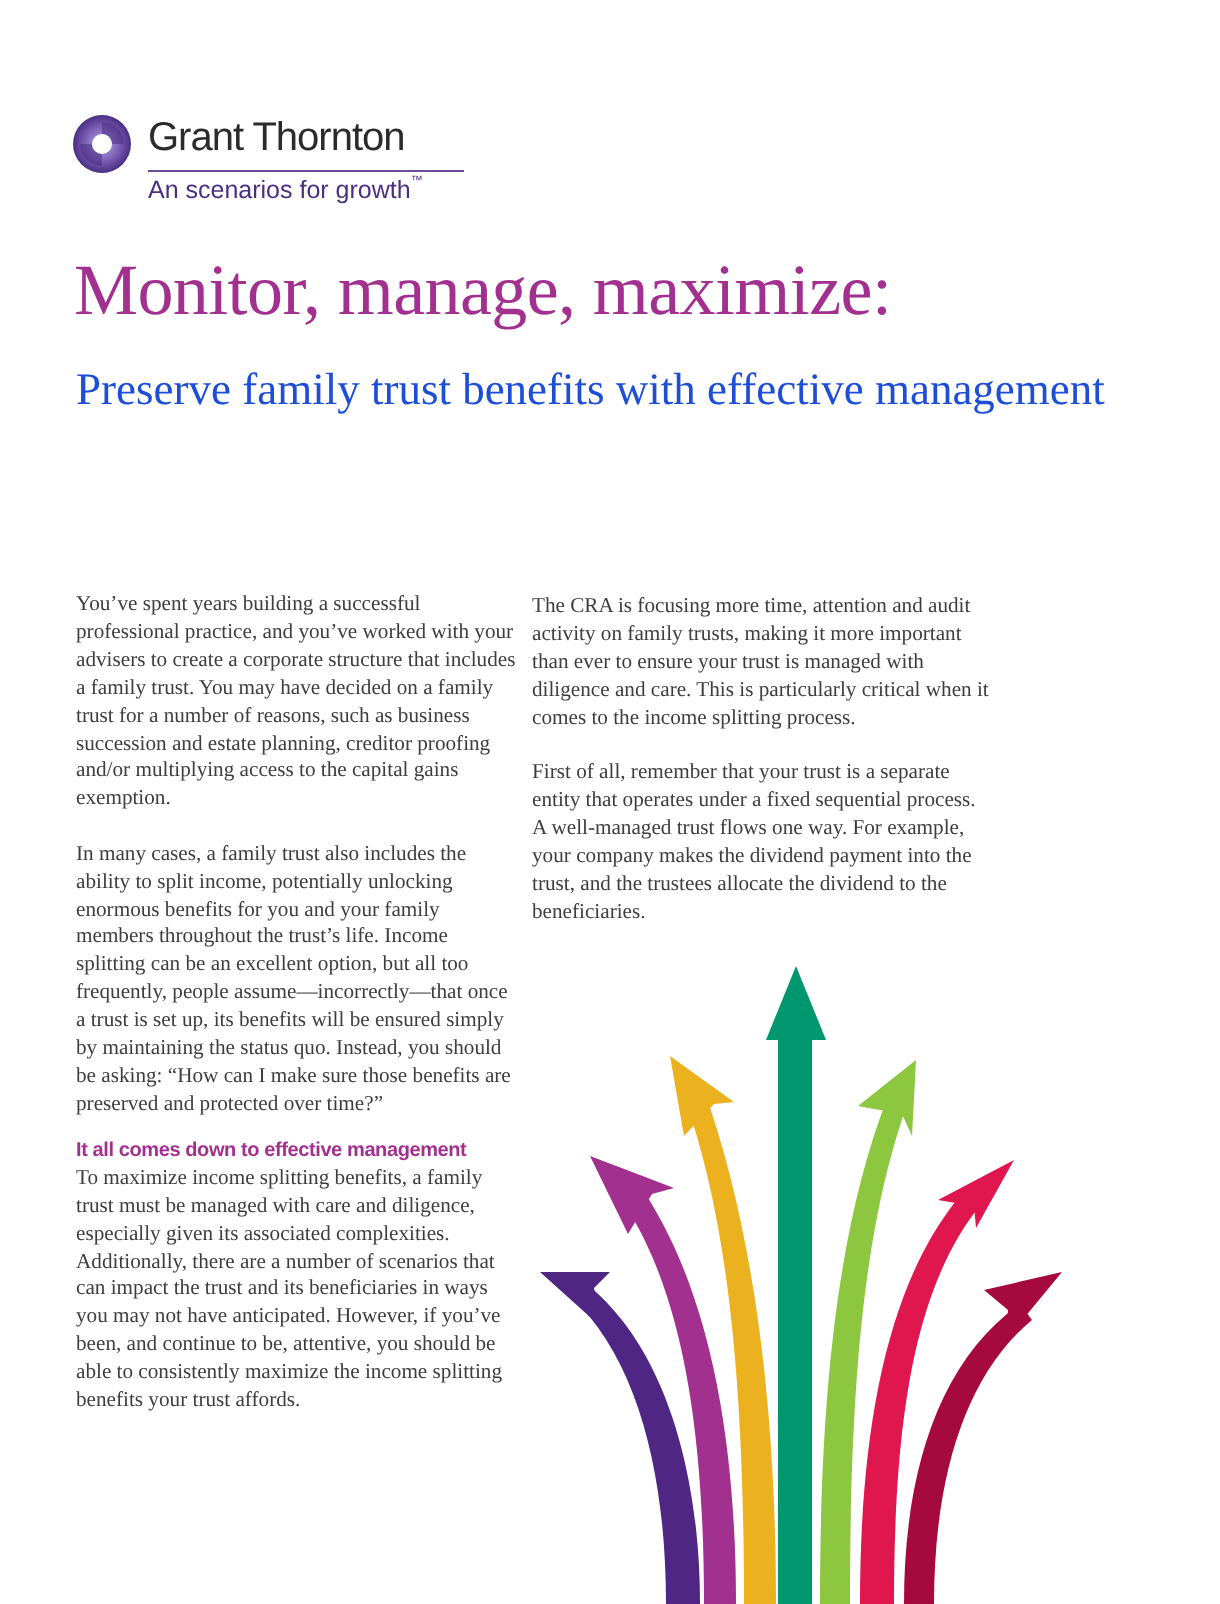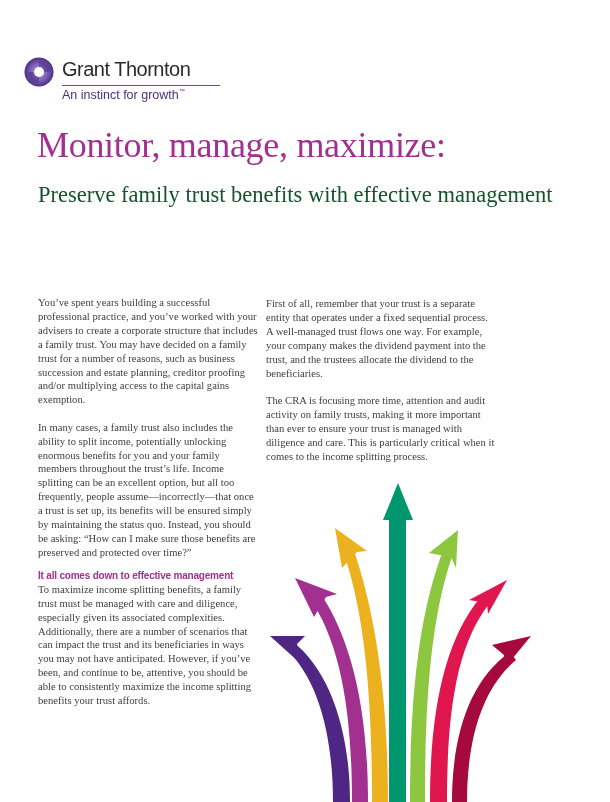--- a/index.html
+++ b/index.html
@@ -1,24 +1,24 @@
 <!DOCTYPE html>
 <html><head>
 <meta charset="utf-8">
 <style>
   html, body { margin: 0; padding: 0; background: #ffffff; }
   body { width: 610px; height: 802px; position: relative; overflow: hidden; font-family: "Liberation Serif", serif; color: #3a3a3a; }
-  .logo { position: absolute; left: 24px; top: 55px; width: 180px; height: 50px; }
+  .logo { position: absolute; left: 36px; top: 55px; width: 180px; height: 50px; }
   .logo-mark { position: absolute; left: 0; top: 2px; width: 30px; height: 30px; }
   .logo-name { position: absolute; left: 38px; top: 3px; font-family: "Liberation Sans", sans-serif; font-size: 20px; color: #2b2b2b; letter-spacing: -0.5px; white-space: nowrap; }
   .logo-rule { position: absolute; left: 38px; top: 30px; width: 158px; height: 1px; background: #6b4c9a; }
   .logo-tag { position: absolute; left: 38px; top: 33px; font-family: "Liberation Sans", sans-serif; font-size: 12.5px; color: #4b2e83; white-space: nowrap; }
   .logo-tag sup { font-size: 6px; vertical-align: top; }
   .title { position: absolute; left: 37px; top: 124px; font-size: 36px; color: #a2308f; white-space: nowrap; letter-spacing: -0.3px; }
-  .subtitle { position: absolute; left: 38px; top: 182px; font-size: 22.5px; color: #14532d; white-space: nowrap; }
+  .subtitle { position: absolute; left: 38px; top: 182px; font-size: 22.5px; color: #1d4ed8; white-space: nowrap; }
   .col { position: absolute; font-size: 10.6px; line-height: 13.9px; color: #3d3d3d; }
   .col p { margin: 0 0 13.5px 0; font-family: Liberation Serif, serif; }
   .col-left { left: 38px; top: 296px; width: 222px; }
   .col-right { left: 266px; top: 297px; width: 230px; }
   .heading { font-family: "Liberation Sans", sans-serif; font-weight: bold; font-size: 10px; color: #a2308f; margin: 0; line-height: 14px; letter-spacing: -0.2px; }
   .arrows { position: absolute; left: 0; top: 0; width: 610px; height: 802px; }
 </style>
 </head>
 <body>
 
@@ -31,36 +31,36 @@
         <stop offset="100%" stop-color="#4b2e83"></stop>
       </radialGradient>
     </defs>
     <circle cx="15" cy="15" r="14.5" fill="url(#lg)"></circle>
     <path d="M15 4 A11 11 0 0 1 26 15 L20 15 A5 5 0 0 0 15 10 Z" fill="#4b2e83" opacity="0.55"></path>
     <path d="M15 26 A11 11 0 0 1 4 15 L10 15 A5 5 0 0 0 15 20 Z" fill="#4b2e83" opacity="0.55"></path>
     <circle cx="15" cy="15" r="5" fill="#ffffff"></circle>
   </svg>
   <div class="logo-name">Grant Thornton</div>
   <div class="logo-rule"></div>
-  <div class="logo-tag"><span>An instinct for growth</span><sup>™</sup></div>
+  <div class="logo-tag"><span>An scenarios for growth</span><sup>™</sup></div>
 </div>
 
 <div class="title">Monitor, manage, maximize:</div>
 <div class="subtitle">Preserve family trust benefits with effective management</div>
 
 <div class="col col-left">
   <p>You’ve spent years building a successful professional practice, and you’ve worked with your advisers to create a corporate structure that includes a family trust. You may have decided on a family trust for a number of reasons, such as business succession and estate planning, creditor proofing and/or multiplying access to the capital gains exemption.</p>
   <p style="margin-bottom:9px">In many cases, a family trust also includes the ability to split income, potentially unlocking enormous benefits for you and your family members throughout the trust’s life. Income splitting can be an excellent option, but all too frequently, people assume—incorrectly—that once a trust is set up, its benefits will be ensured simply by maintaining the status quo. Instead, you should be asking: “How can I make sure those benefits are preserved and protected over time?”</p>
   <div class="heading">It all comes down to effective management</div>
   <p>To maximize income splitting benefits, a family trust must be managed with care and diligence, especially given its associated complexities. Additionally, there are a number of scenarios that can impact the trust and its beneficiaries in ways you may not have anticipated. However, if you’ve been, and continue to be, attentive, you should be able to consistently maximize the income splitting benefits your trust affords.</p>
 </div>
 
 <div class="col col-right">
+  <p>The CRA is focusing more time, attention and audit activity on family trusts, making it more important than ever to ensure your trust is managed with diligence and care. This is particularly critical when it comes to the income splitting process.</p>
   <p>First of all, remember that your trust is a separate entity that operates under a fixed sequential process. A well-managed trust flows one way. For example, your company makes the dividend payment into the trust, and the trustees allocate the dividend to the beneficiaries.</p>
-  <p>The CRA is focusing more time, attention and audit activity on family trusts, making it more important than ever to ensure your trust is managed with diligence and care. This is particularly critical when it comes to the income splitting process.</p>
 </div>
 
 <svg class="arrows" viewBox="0 0 610 802">
 
   <g>
     <path d="M333 802 C333 740 320 680 285 648 L292 641 C332 672 350 735 350 802 Z" fill="#4f2683"></path>
     <path d="M270 636 L305 636 L297 644 L300 663 Z" fill="#4f2683"></path>
   </g>
 
   <g>

